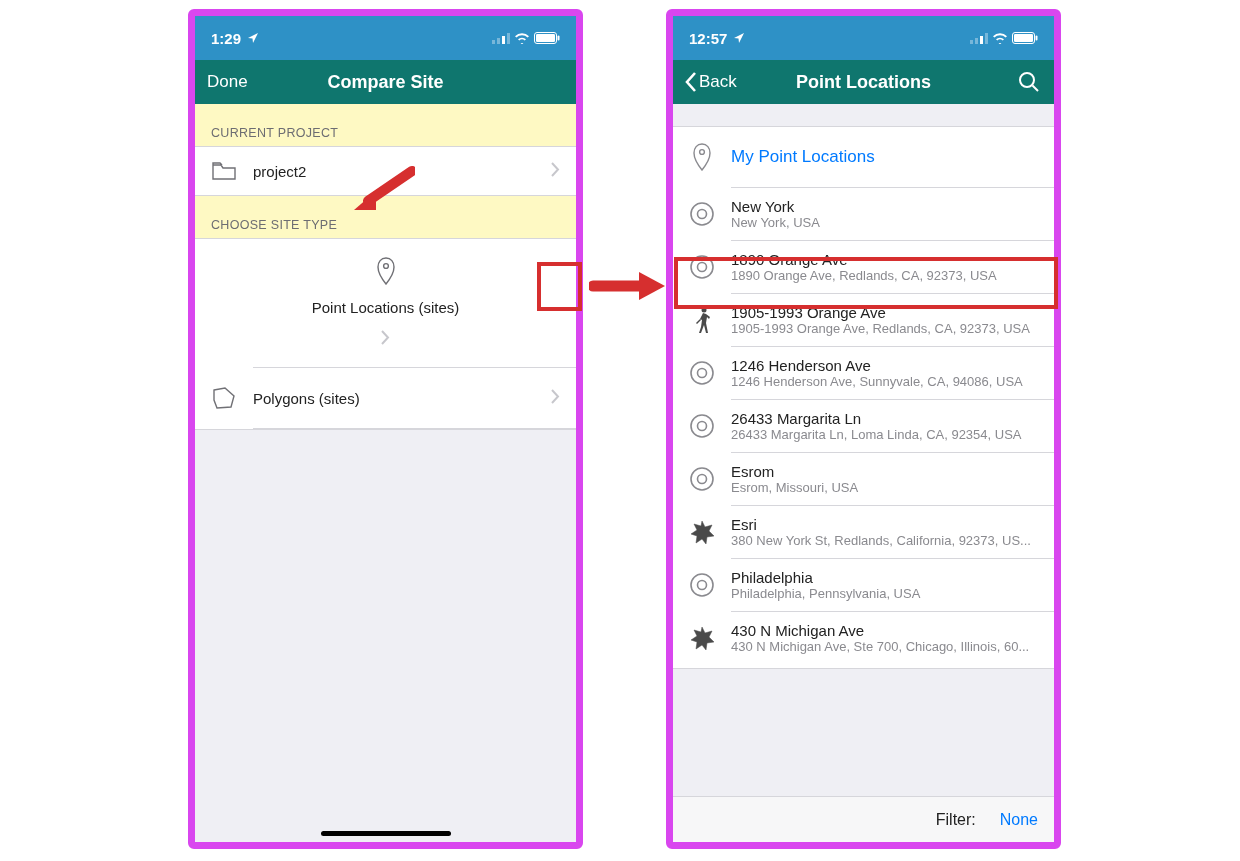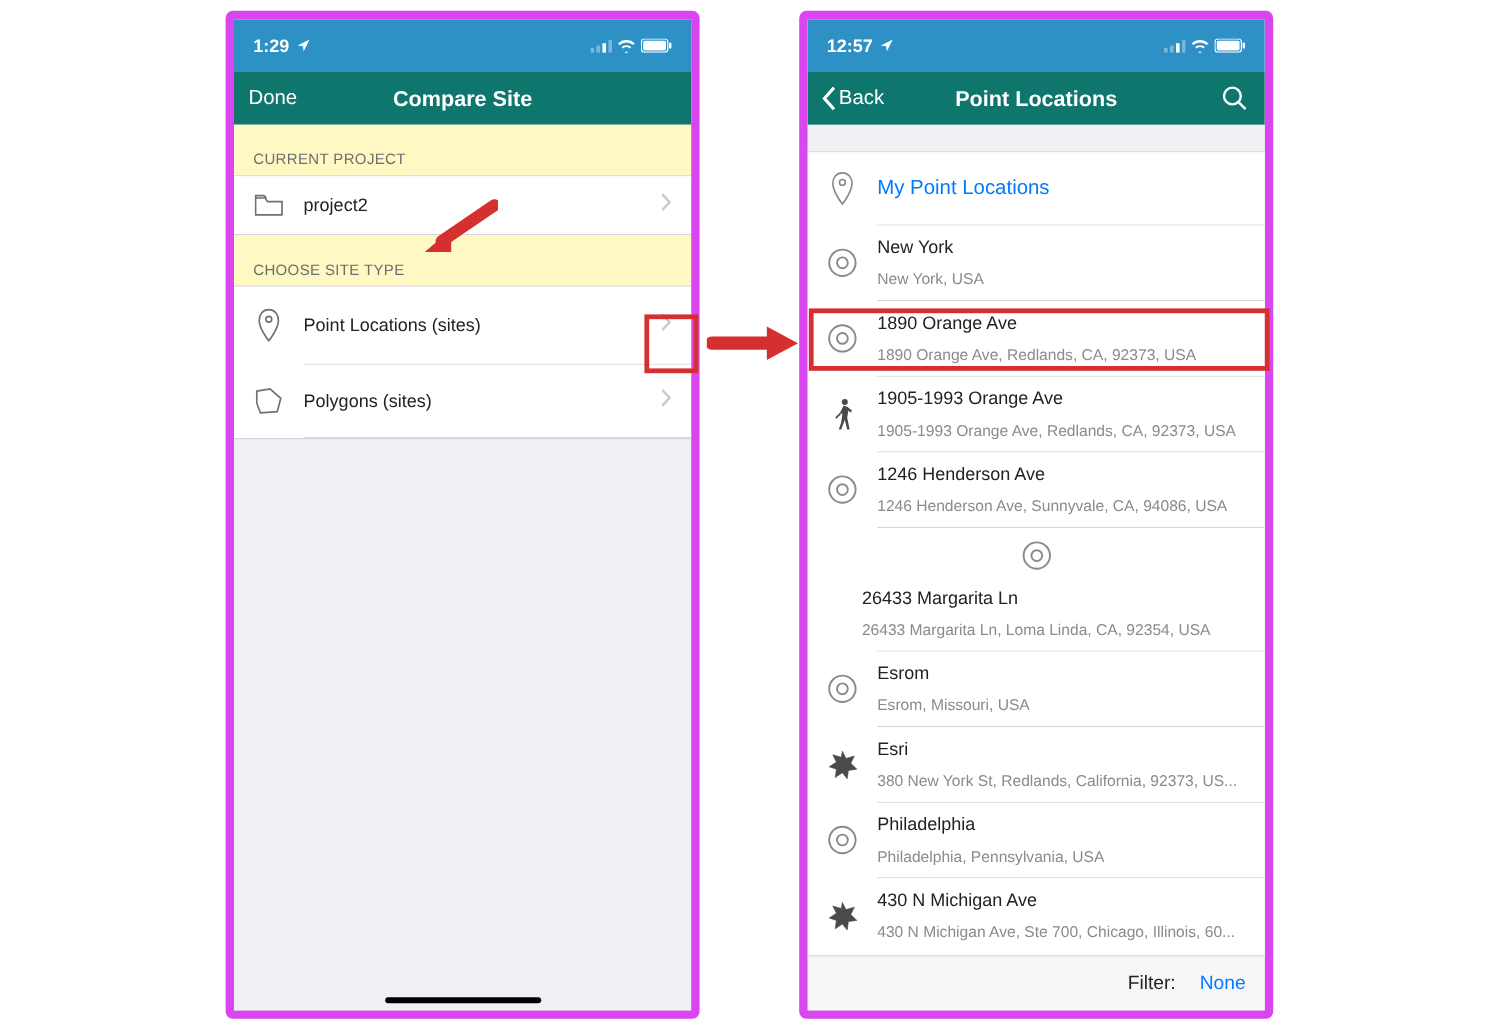--- a/index.html
+++ b/index.html
@@ -95,21 +95,21 @@
     flex: 1;
     min-width: 0;
   }
   .row .title {
     font-size: 15px;
     color: #222;
   }
   .row .subtitle {
     font-size: 13px;
     color: #8a8a8f;
-    margin-top: 10px;
+    margin-top: 0;
     white-space: nowrap;
     overflow: hidden;
     text-overflow: ellipsis;
   }
   .row .chevron {
     color: #c7c7cc;
     flex-shrink: 0;
     padding: 0 2px;
   }
   .divider-inset {
@@ -139,22 +139,23 @@
     left: 0; right: 0;
     height: 46px;
     background: #f7f7f8;
     border-top: 1px solid #d6d6db;
     display: flex;
     align-items: center;
     justify-content: flex-end;
     padding-right: 16px;
     font-size: 16px;
     color: #222;
-  }
-  .filter-footer .link { color: #007aff; margin-left: 20px; }
+    gap: 16px;
+  }
+  .filter-footer .link { color: #007aff; margin-left: 8px; }
 
   
   .home-indicator {
     position: absolute;
     bottom: 6px;
     left: 50%;
     transform: translateX(-50%);
     width: 130px;
     height: 5px;
     background: #000;
@@ -247,21 +248,21 @@
           <svg width="9" height="15" viewBox="0 0 9 15" fill="none" stroke="#c7c7cc" stroke-width="2">
               <path d="M1 1 L7 7.5 L1 14"></path>
             </svg>
         </div>
       </div>
     </div>
 
     <div class="section-header">CHOOSE SITE TYPE</div>
 
     <div class="list-area first-hairline">
-      <div class="row" style="padding-top:18px;padding-bottom:18px;">
+      <div class="row" style="padding-top:18px;padding-bottom:18px;flex-direction:column;">
         <div class="icon-slot">
           <svg width="20" height="28" viewBox="0 0 20 28" fill="none" stroke="#707075" stroke-width="1.4">
               <path d="M10 1 C5 1 2 5 2 10 C2 17 10 27 10 27 C10 27 18 17 18 10 C18 5 15 1 10 1 Z"></path>
               <circle cx="10" cy="9" r="2.4"></circle>
             </svg>
         </div>
         <div class="content">
             <div class="title">Point Locations (sites)</div>
           </div>
         <div class="chevron">
@@ -398,21 +399,21 @@
                 <circle cx="13" cy="13" r="11"></circle>
                 <circle cx="13" cy="13" r="4.5"></circle>
               </svg>
             </div>
             <div class="content">
               <div class="title">1246 Henderson Ave</div>
               <div class="subtitle">1246 Henderson Ave, Sunnyvale, CA, 94086, USA</div>
             </div>
           </div>
           <div class="divider-inset"></div>
-          <div class="row" style="padding-top: 10px; padding-bottom: 10px; flex-direction: column;">
+          <div class="row" style="padding-top: 10px; padding-bottom: 10px;">
             <div class="icon-slot">
               <svg width="26" height="26" viewBox="0 0 26 26" fill="none" stroke="#8a8a8f" stroke-width="1.6">
                 <circle cx="13" cy="13" r="11"></circle>
                 <circle cx="13" cy="13" r="4.5"></circle>
               </svg>
             </div>
             <div class="content">
               <div class="title">26433 Margarita Ln</div>
               <div class="subtitle">26433 Margarita Ln, Loma Linda, CA, 92354, USA</div>
             </div>

